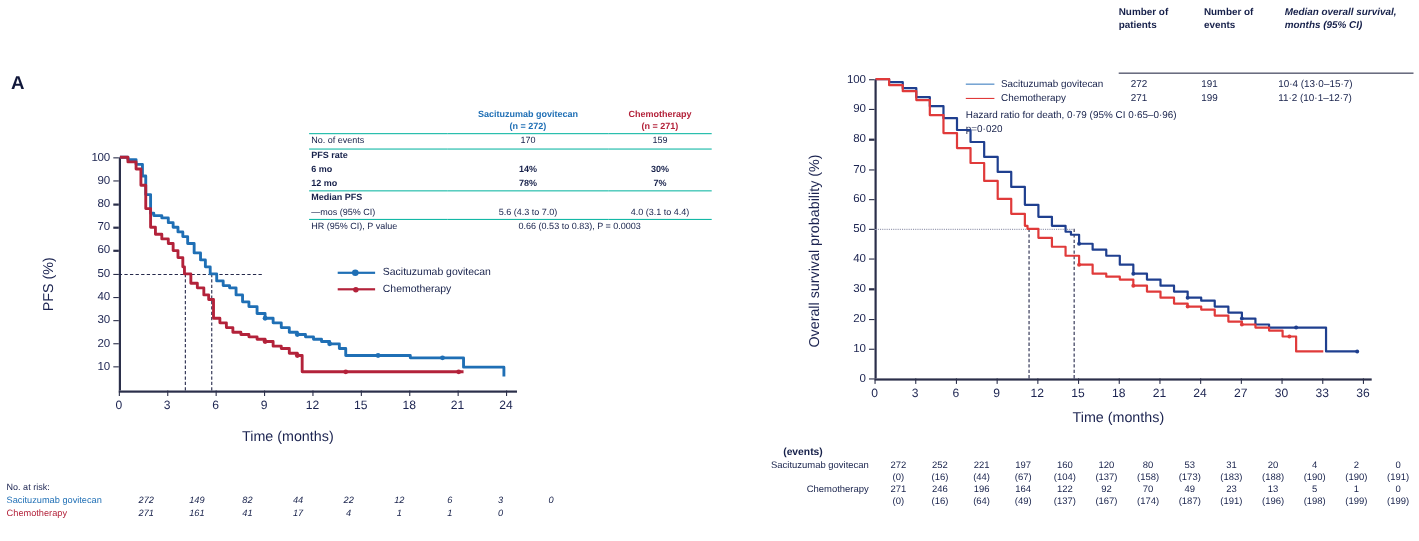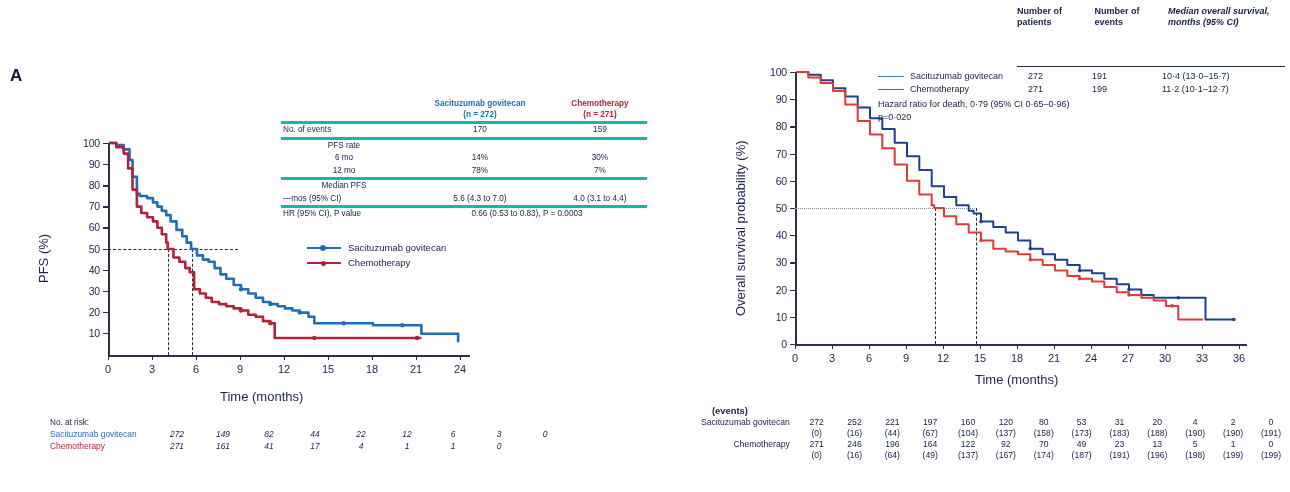--- a/index.html
+++ b/index.html
@@ -20,33 +20,33 @@
   .curve{position:absolute;left:0;top:0;overflow:visible;}
   .dashline{position:absolute;border-top:1.6px dashed #25294b;}
   .dashvert{position:absolute;border-left:1.4px dashed #25294b;}
   .dotline{position:absolute;border-top:1px dotted #8d90a8;}
   
   #statsA{position:absolute;left:281px;top:98px;width:366px;font-size:8.2px;line-height:1.28;}
   #statsA table{border-collapse:collapse;width:100%;}
   #statsA td,#statsA th{padding:1px 2px;font-weight:normal;vertical-align:bottom;}
   #statsA .hdr-sg{color:#1f6fb5;text-align:center;font-weight:bold;font-size:8.2px;}
   #statsA .hdr-ch{color:#b3223a;text-align:center;font-weight:bold;font-size:8.2px;}
-  #statsA .rule td{border-top:3px solid #14b8a6;}
+  #statsA .rule td{border-top:1px solid #14b8a6;}
   #statsA .num{text-align:center;}
   #statsA .lbl{text-align:left;white-space:nowrap;}
-  #statsA .bold{font-weight:normal;text-align:center;}
+  #statsA .bold{font-weight:bold;}
   
   #legendA{position:absolute;left:307px;top:240px;font-size:9.5px;}
   #legendA .row{display:flex;align-items:center;height:15px;}
   #legendA .swatch{width:34px;height:0;border-top:2.2px solid #1f6fb5;position:relative;margin-right:7px;}
   #legendA .swatch.red{border-top-color:#b3223a;}
   #legendA .swatch .dot{position:absolute;left:13px;top:-3.4px;width:6px;height:6px;border-radius:50%;background:#1f6fb5;}
   #legendA .swatch.red .dot{background:#b3223a;left:14px;width:5px;height:5px;top:-2.8px;}
   
-  #riskA{position:absolute;left:6px;top:428px;font-size:8.4px;width:520px;margin-left:44px;}
+  #riskA{position:absolute;left:6px;top:448px;font-size:8.4px;width:520px;}
   #riskA .caption{position:absolute;left:0;top:-10px;font-size:8.2px;color:#1b2350;}
   #riskA table{border-collapse:collapse;}
   #riskA td{padding:1px 0;}
   #riskA .nm{width:104px;white-space:nowrap;}
   #riskA .sg{color:#1f6fb5;}
   #riskA .ch{color:#b3223a;}
   #riskA .v{width:46px;text-align:center;font-style:italic;}
   
   #panelB{left:660px;top:0;width:630px;height:492px;}
   #statsB{position:absolute;left:1017px;top:6px;width:268px;font-size:9px;line-height:1.24;}

